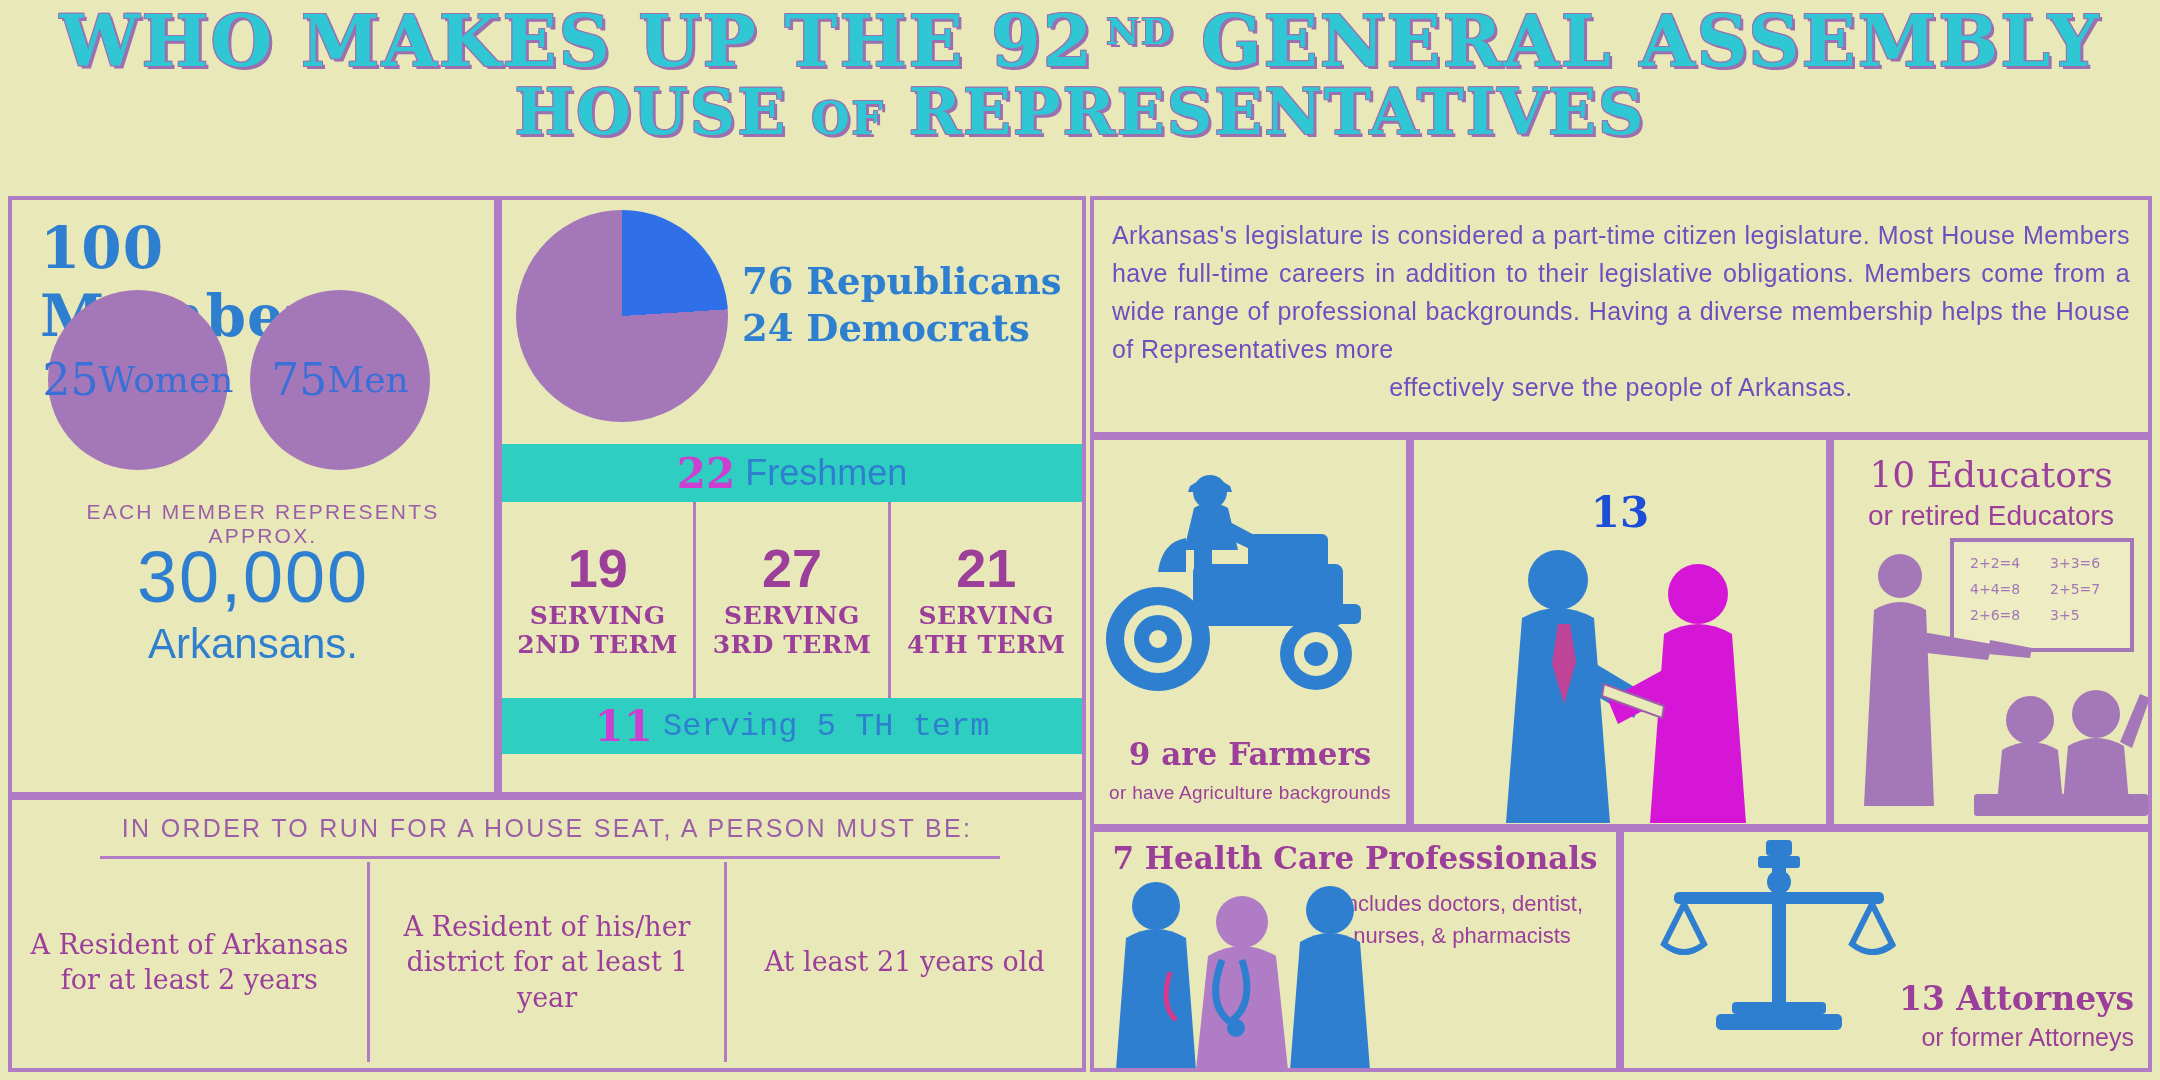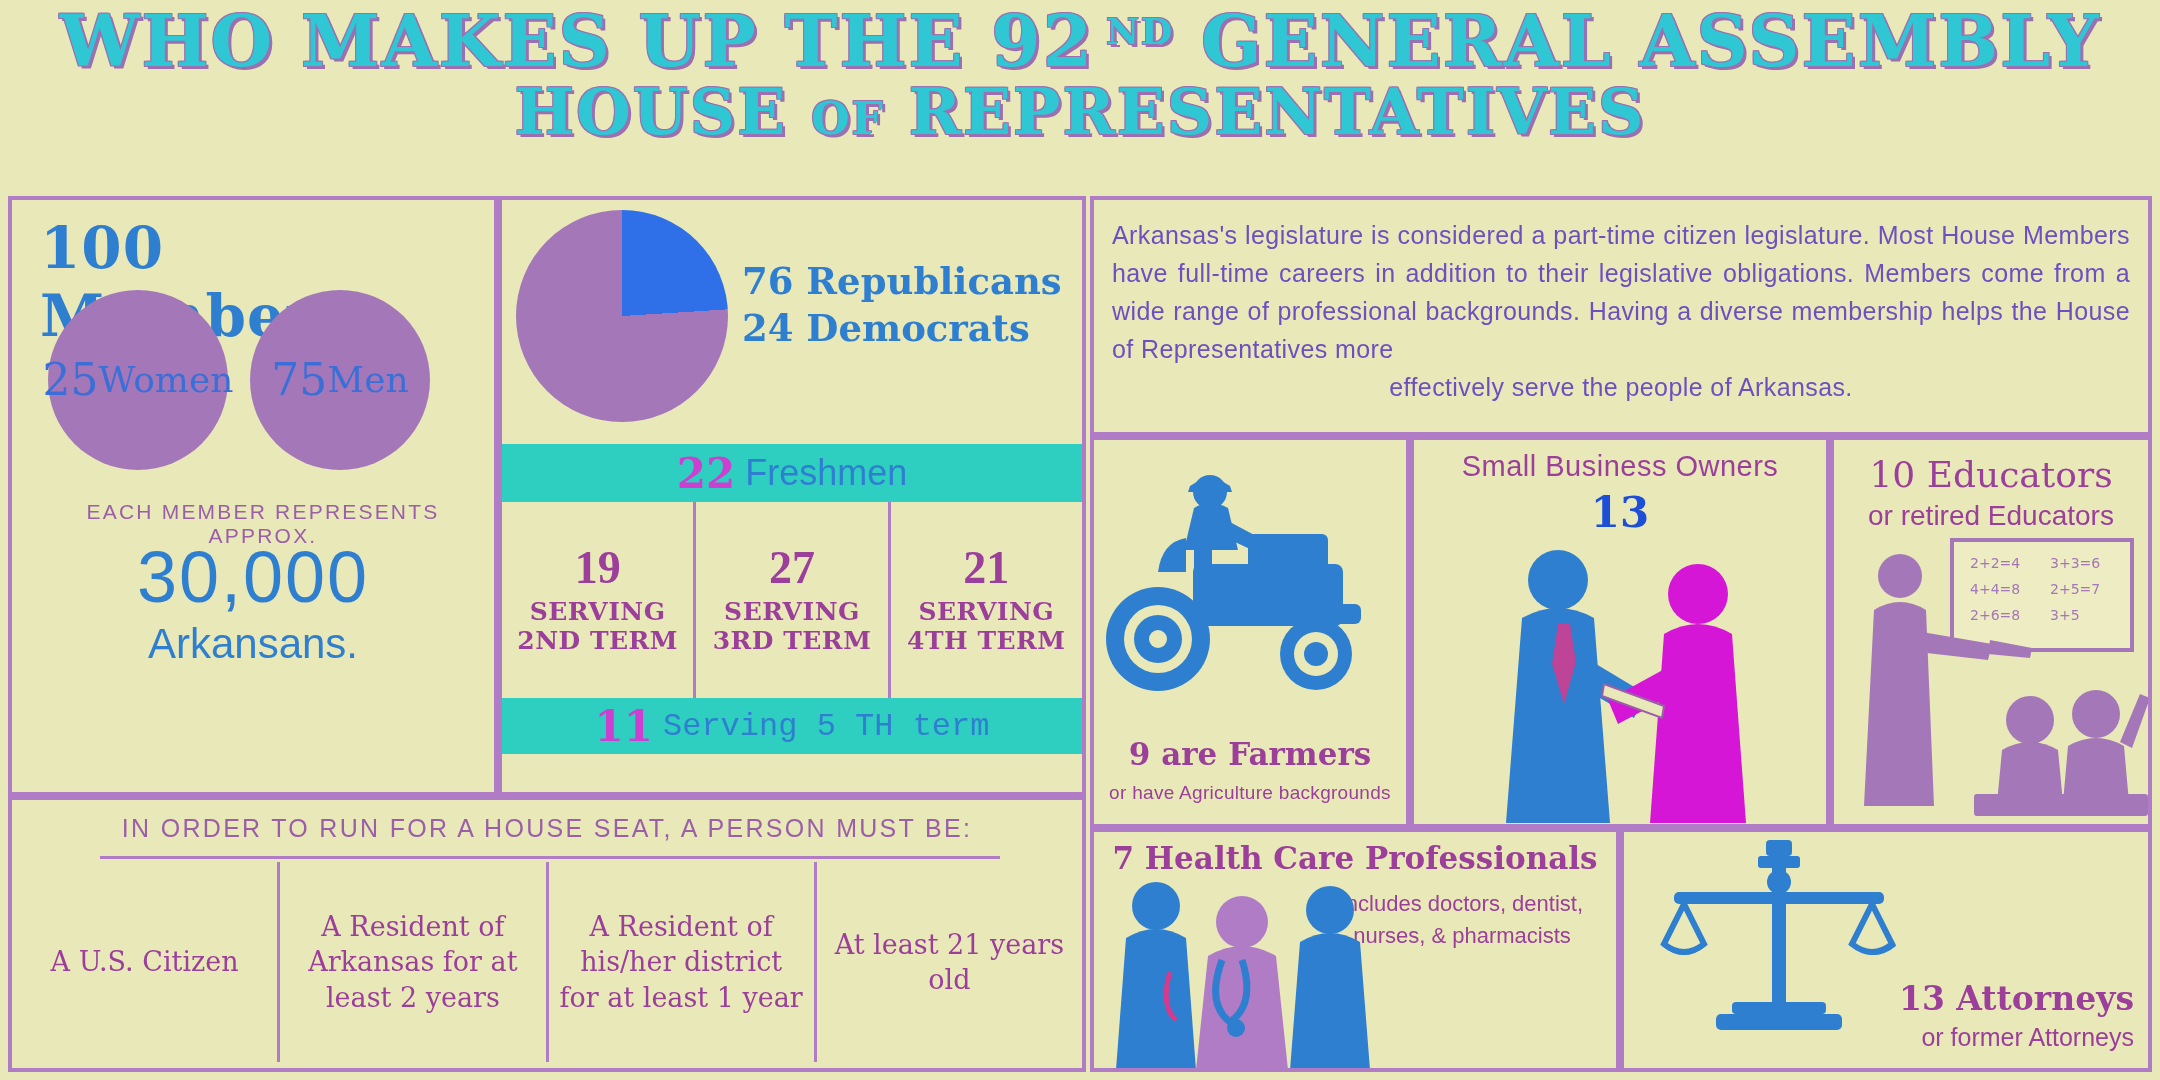--- a/index.html
+++ b/index.html
@@ -127,22 +127,22 @@
     position: absolute; left: 0; top: 302px; width: 580px; height: 196px;
     display: flex;
   }
   .term-cell {
     flex: 1; border-right: 3px solid #b07cc6;
     display: flex; flex-direction: column; align-items: center; justify-content: center;
     text-align: center;
   }
   .term-cell:last-child { border-right: none; border-radius: 10px; }
   .term-cell .n {
-    color: #9b3f9b; font-family: Liberation Serif, serif;
-    font-weight: bold; font-size: 46px; line-height: 1;
+    color: #9b3f9b; font-family: Liberation Sans, sans-serif;
+    font-weight: bold; font-size: 54px; line-height: 1;
   }
   .term-cell .t {
     color: #9b3f9b; font-family: "DejaVu Serif", serif;
     font-weight: bold; font-size: 25px; line-height: 1.18; margin-top: 6px;
     letter-spacing: 0.5px;
   }
   .fifth-bar {
     position: absolute; left: 0; top: 498px; width: 580px; height: 56px;
     background: #2ecfc0;
     display: flex; align-items: center; justify-content: center;
@@ -324,21 +324,20 @@
         <span class="t">Serving 5 TH term</span>
       </div>
     </div>
   </div>
 
   <div class="frame" id="bottom-left-box">
     <div class="cell-inner">
       <div class="req-title">IN ORDER TO RUN FOR A HOUSE SEAT, A PERSON MUST BE:</div>
       <div class="req-rule"></div>
       <div class="req-row">
-        <div class="req-cell">A U.S. Citizen</div>
         <div class="req-cell">A Resident of Arkansas for at least 2 years</div>
         <div class="req-cell">A Resident of his/her district for at least 1 year</div>
         <div class="req-cell">At least 21 years old</div>
       </div>
     </div>
   </div>
 
   <div class="frame" id="right-text-box">
     <div class="right-para">
       <span>Arkansas's legislature is considered a part-time citizen legislature. Most House Members have full-time careers in addition to their legislative obligations. Members come from a wide range of professional backgrounds. Having a diverse membership helps the House of Representatives more</span>
@@ -369,21 +368,20 @@
           <path d="M128 66 l34 18 -8 12 -34 -16 z"></path>
         </g>
       </svg>
       <div class="farmer-label">9  are Farmers</div>
       <div class="farmer-sub">or have Agriculture backgrounds</div>
     </div>
   </div>
 
   <div class="frame" id="sbo-box">
     <div class="cell-inner">
-      <div class="sbo-title">Small Business Owners</div>
       <div class="sbo-num">13</div>
       <svg width="410" height="285" viewBox="0 0 410 285" style="position:absolute;left:4px;top:98px;">
         <g fill="#2f7fd0">
           <circle cx="140" cy="42" r="30"></circle>
           <path d="M104 80 q36 -20 72 0 l16 205 -104 0 z"></path>
           <path d="M168 120 l60 36 -12 24 -58 -34 z"></path>
         </g>
         <path d="M140 86 l-6 40 12 40 12 -42 -6 -38 z" fill="#d63a8c" opacity="0.85"></path>
         <g fill="#d616d6">
           <circle cx="280" cy="56" r="30"></circle>

